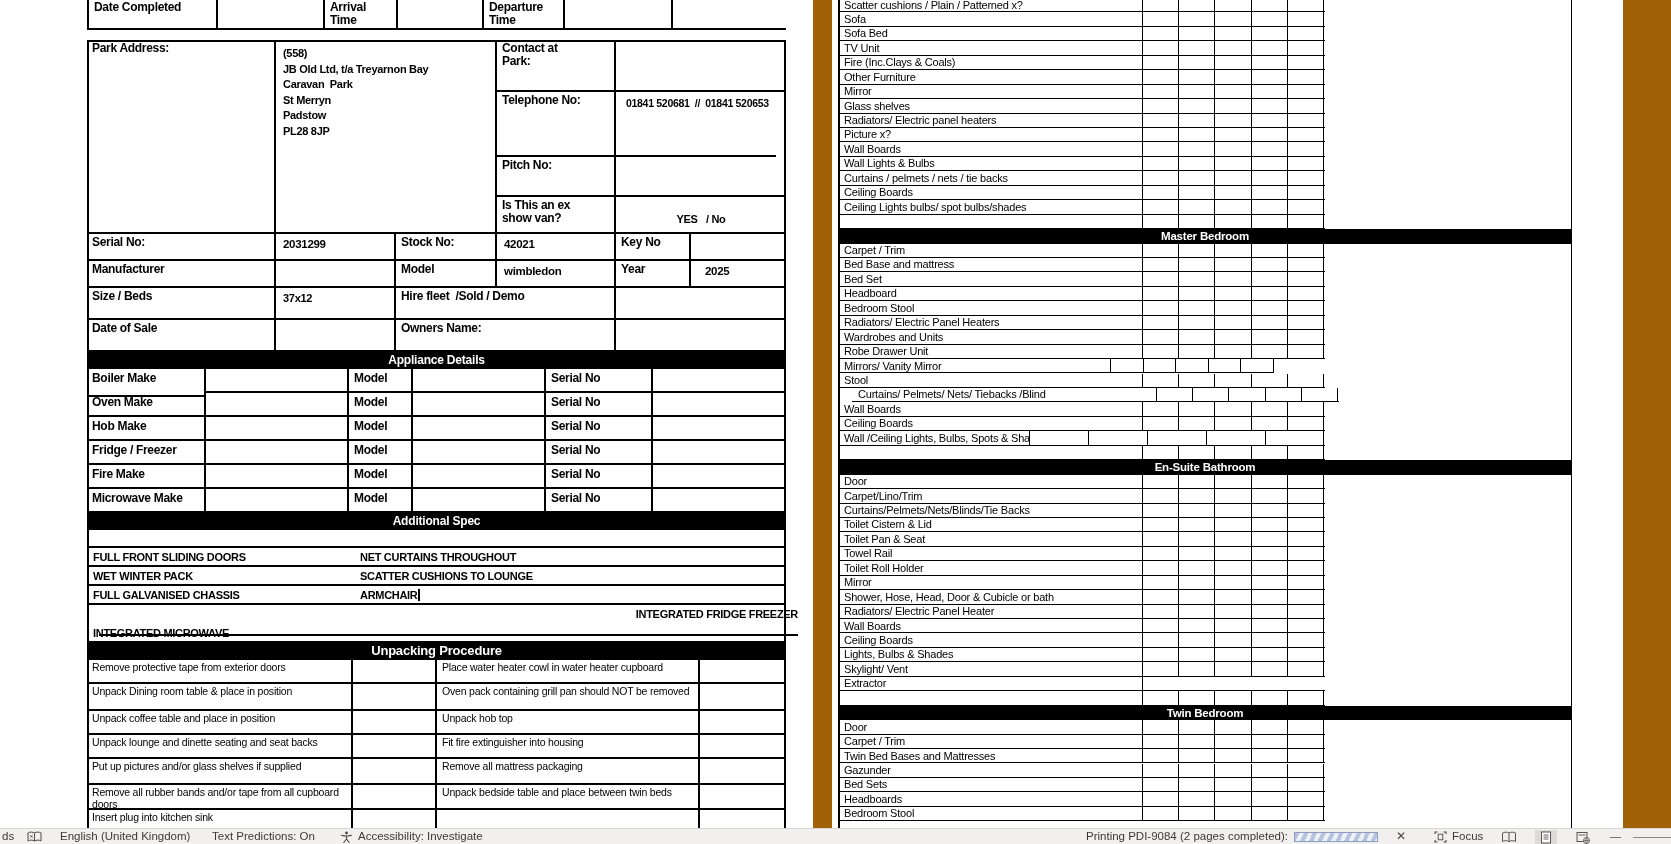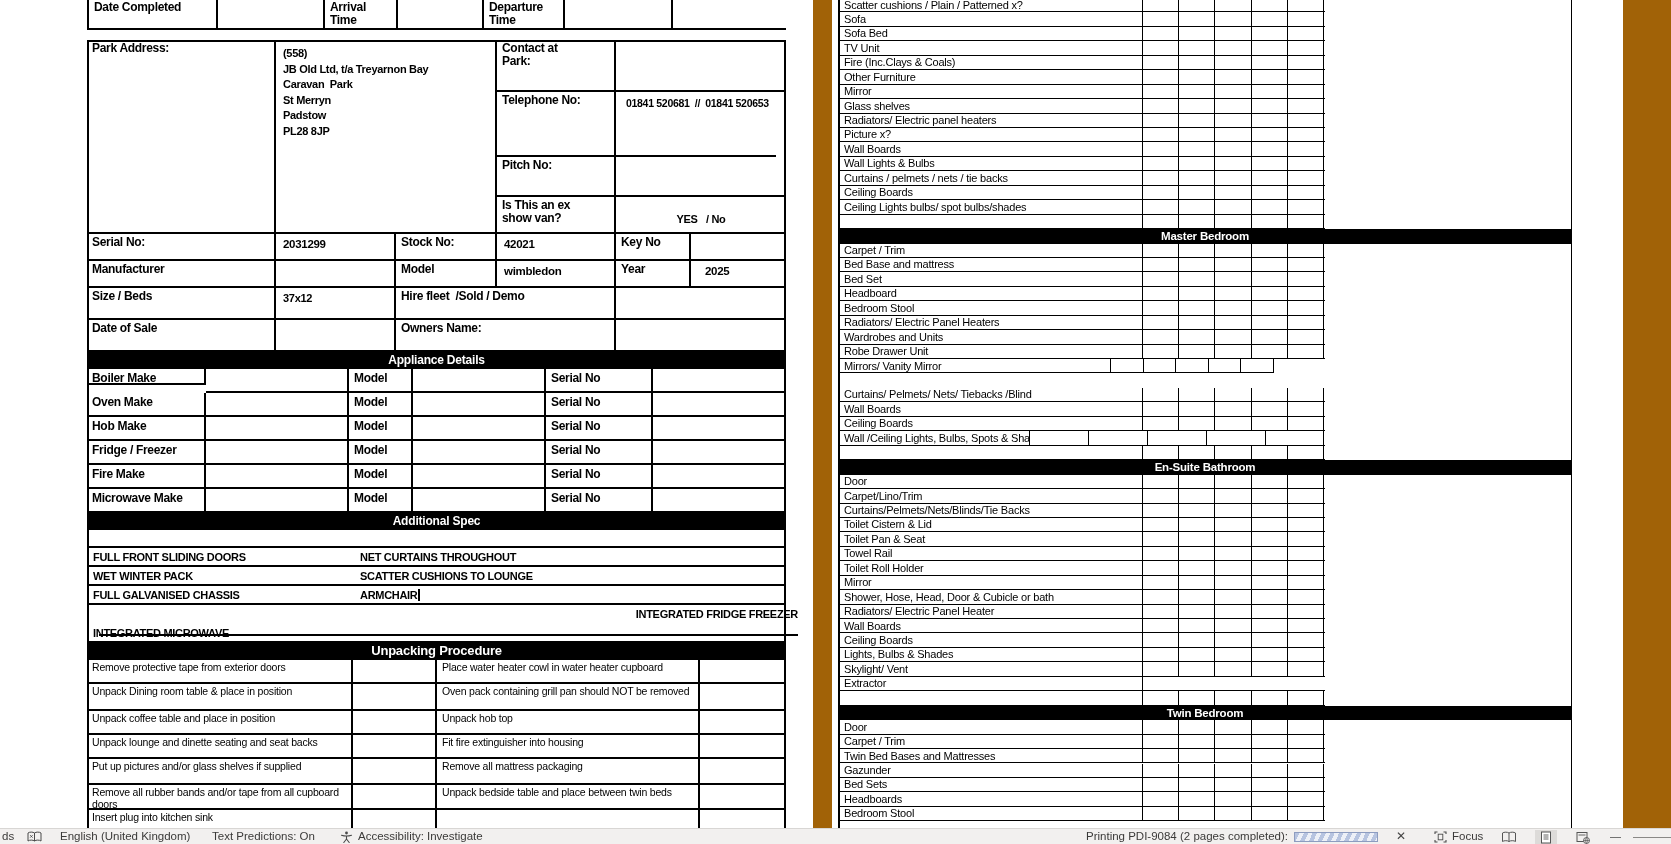--- a/index.html
+++ b/index.html
@@ -98,21 +98,21 @@
     <div class="cell br bb lbl pre" style="left:309px;top:248px;width:220px;height:32px;">Hire fleet  /Sold / Demo</div>
     <div class="cell bb" style="left:529px;top:248px;width:170px;height:32px;"></div>
 
     <div class="cell br bb lbl" style="left:0;top:280px;width:189px;height:32px;">Date of Sale</div>
     <div class="cell br bb" style="left:189px;top:280px;width:120px;height:32px;"></div>
     <div class="cell br bb lbl" style="left:309px;top:280px;width:220px;height:32px;">Owners Name:</div>
     <div class="cell bb" style="left:529px;top:280px;width:170px;height:32px;"></div>
 
     <div class="bar bar1" style="top:312px;">Appliance Details</div>
     <div class="abs" id="appliance-rows" style="left:0;top:329px;width:699px;height:144px;">
-        <div class="cell bb lbl br" style="left: 0px; top: 0px; width: 119px; height: 16px; padding-top: 3px;">Boiler Make</div>
+        <div class="cell bb lbl br" style="left: 0px; top: 0px; width: 119px; height: 28px; padding-top: 3px;">Boiler Make</div>
         <div class="cell bb br" style="left: 119px; top: 0px; width: 143px; height: 24px; padding-top: 3px;"></div>
         <div class="cell bb lbl br" style="left: 262px; top: 0px; width: 64px; height: 24px; padding-top: 3px;">Model</div>
         <div class="cell bb br" style="left: 326px; top: 0px; width: 133px; height: 24px; padding-top: 3px;"></div>
         <div class="cell bb lbl br" style="left: 459px; top: 0px; width: 107px; height: 24px; padding-top: 3px;">Serial No</div>
         <div class="cell bb" style="left: 566px; top: 0px; width: 133px; height: 24px; padding-top: 3px;"></div>
         <div class="cell bb lbl br" style="left: 0px; top: 24px; width: 119px; height: 24px; padding-top: 3px;">Oven Make</div>
         <div class="cell bb br" style="left: 119px; top: 24px; width: 143px; height: 24px; padding-top: 3px;"></div>
         <div class="cell bb lbl br" style="left: 262px; top: 24px; width: 64px; height: 24px; padding-top: 3px;">Model</div>
         <div class="cell bb br" style="left: 326px; top: 24px; width: 133px; height: 24px; padding-top: 3px;"></div>
         <div class="cell bb lbl br" style="left: 459px; top: 24px; width: 107px; height: 24px; padding-top: 3px;">Serial No</div>
@@ -383,21 +383,29 @@
         <div class="r-chk" style=""></div>
       </div>
       <div class="r-row" style="top: 361.06px; width: 436px; height: 14.44px;">
         <div class="r-lbl" style="">Mirrors/ Vanity Mirror</div>
         <div class="r-chk" style=""></div>
         <div class="r-chk" style=""></div>
         <div class="r-chk" style=""></div>
         <div class="r-chk" style=""></div>
         <div class="r-chk" style=""></div>
       </div>
-      <div class="r-row" style="top: 389.94px; width: 486.5px; height: 14.44px;">
+      <div class="r-row" style="top: 375.5px; width: 486.5px; height: 14.44px;">
+        <div class="r-lbl" style="">Stool</div>
+        <div class="r-chk" style=""></div>
+        <div class="r-chk" style=""></div>
+        <div class="r-chk" style=""></div>
+        <div class="r-chk" style=""></div>
+        <div class="r-chk" style=""></div>
+      </div>
+      <div class="r-row" style="top: 389.94px; width: 486.5px; height: 14.44px; margin-left: 14px;">
         <div class="r-lbl" style="">Curtains/ Pelmets/ Nets/ Tiebacks /Blind</div>
         <div class="r-chk" style=""></div>
         <div class="r-chk" style=""></div>
         <div class="r-chk" style=""></div>
         <div class="r-chk" style=""></div>
         <div class="r-chk" style=""></div>
       </div>
       <div class="r-row" style="top: 404.38px; width: 486.5px; height: 14.44px;">
         <div class="r-lbl" style="">Wall Boards</div>
         <div class="r-chk" style=""></div>

